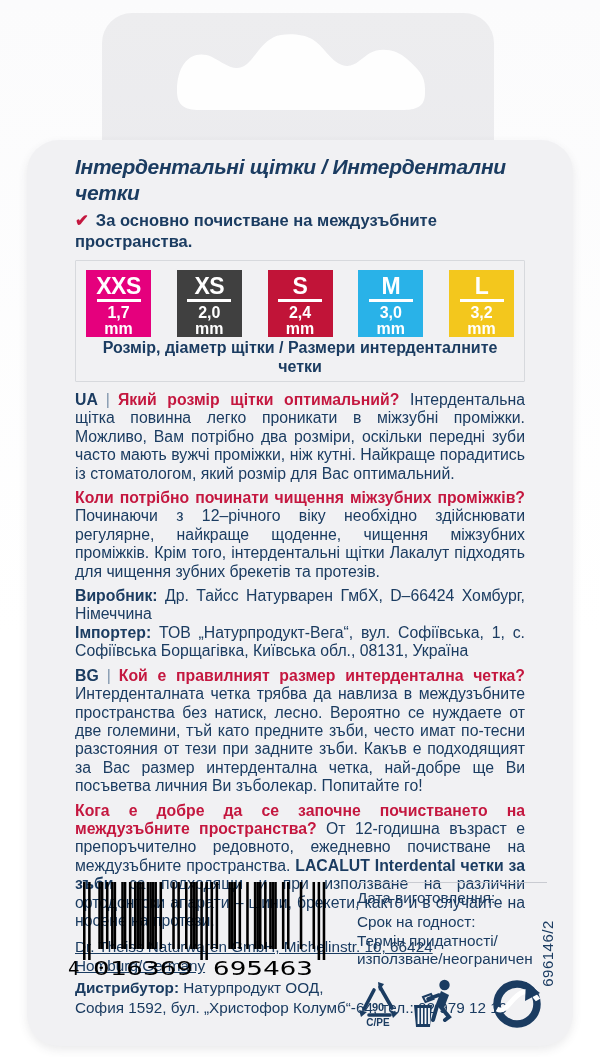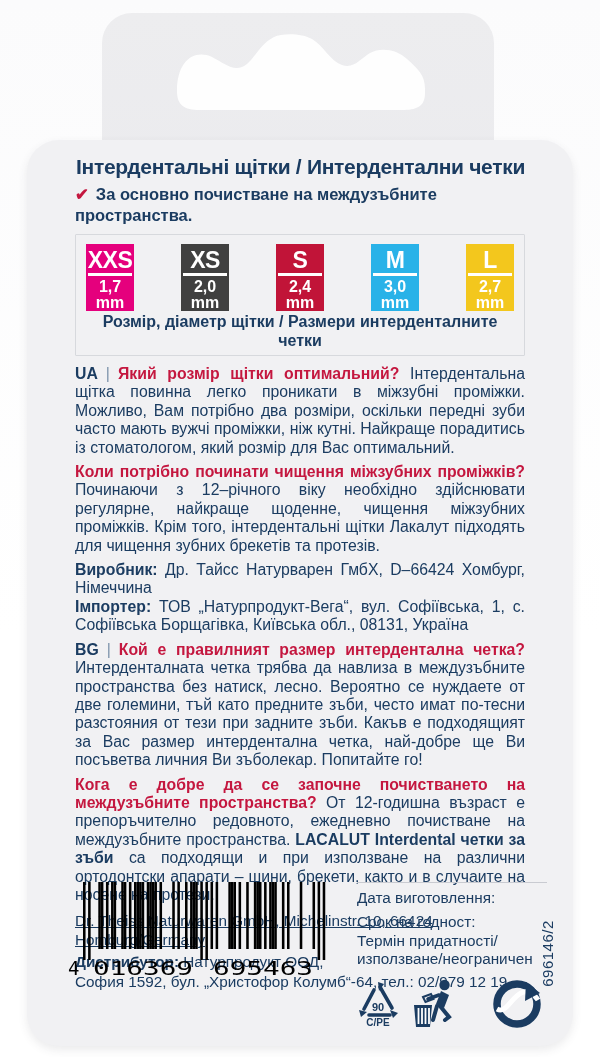--- a/index.html
+++ b/index.html
@@ -23,32 +23,32 @@
   .card {
     position:absolute; left:27px; top:140px; width:546px; height:906px;
     background:#f1f1f3; border-radius:32px;
     box-shadow:0 4px 10px rgba(60,60,70,0.10);
     overflow:hidden;
   }
   .content { padding:14px 48px 0 48px; }
 
   .title {
     font-size:21px; font-weight:bold; color:var(--navy);
-    text-align:right; letter-spacing:-0.3px; line-height:26px;
+    text-align:left; letter-spacing:-0.3px; line-height:26px;font-style:italic;
   }
   .bullets { margin-top:4px; }
   .bullet { font-size:16.5px; font-weight:bold; color:var(--navy); line-height:21px; }
   .check { color:var(--red); margin-right:7px; }
 
   .sizes-frame {
     margin-top:8px; border:1.5px solid #d7d9dd; border-radius:1px;
     padding:9px 10px 5px 10px;
   }
   .size-row { display:flex; justify-content:space-between; }
-  .size-box { width:48px; height:67px; color:#fff; text-align:center; font-weight:bold; }
+  .size-box { width:65px; height:67px; color:#fff; text-align:center; font-weight:bold; }
   .sz-label { font-size:23px; line-height:24px; margin-top:4px; letter-spacing:-0.5px; }
   .sz-rule  { height:2.5px; background:#fff; width:44px; margin:1px auto 3px auto; }
   .sz-d { font-size:16px; line-height:16px; }
   .sz-u { font-size:16px; line-height:15px; }
   .sizes-caption {
     margin-top:1px; text-align:center; font-weight:bold;
     font-size:16px; color:var(--navy); line-height:19px;
   }
 
   .para {
@@ -134,21 +134,21 @@
    </div>
             <div class="size-box" style="background:#29b2e8">
      <div class="sz-label">M</div>
      <div class="sz-rule"></div>
      <div class="sz-d">3,0</div>
      <div class="sz-u">mm</div>
    </div>
             <div class="size-box" style="background:#f3c71d">
      <div class="sz-label">L</div>
      <div class="sz-rule"></div>
-     <div class="sz-d">2,7</div>
+     <div class="sz-d">3,2</div>
      <div class="sz-u">mm</div>
    </div>
           </div>
         <div class="sizes-caption">Розмір, діаметр щітки / Размери интерденталните четки</div>
       </div>
 
       <p class="para first"><span class="lang">UA</span><span class="bar">|</span><span class="q">Який розмір щітки оптимальний? </span><span>Інтердентальна щітка повинна легко проникати в міжзубні проміжки. Можливо, Вам потрібно два розміри, оскільки передні зуби часто мають вужчі проміжки, ніж кутні. Найкраще порадитись із стоматологом, який розмір для Вас оптимальний.</span></p>
 
       <p class="para"><span class="q">Коли потрібно починати чищення міжзубних проміжків? </span><span>Починаючи з 12–річного віку необхідно здійснювати регулярне, найкраще щоденне, чищення міжзубних проміжків. Крім того, інтердентальні щітки Лакалут підходять для чищення зубних брекетів та протезів.</span></p>
 

